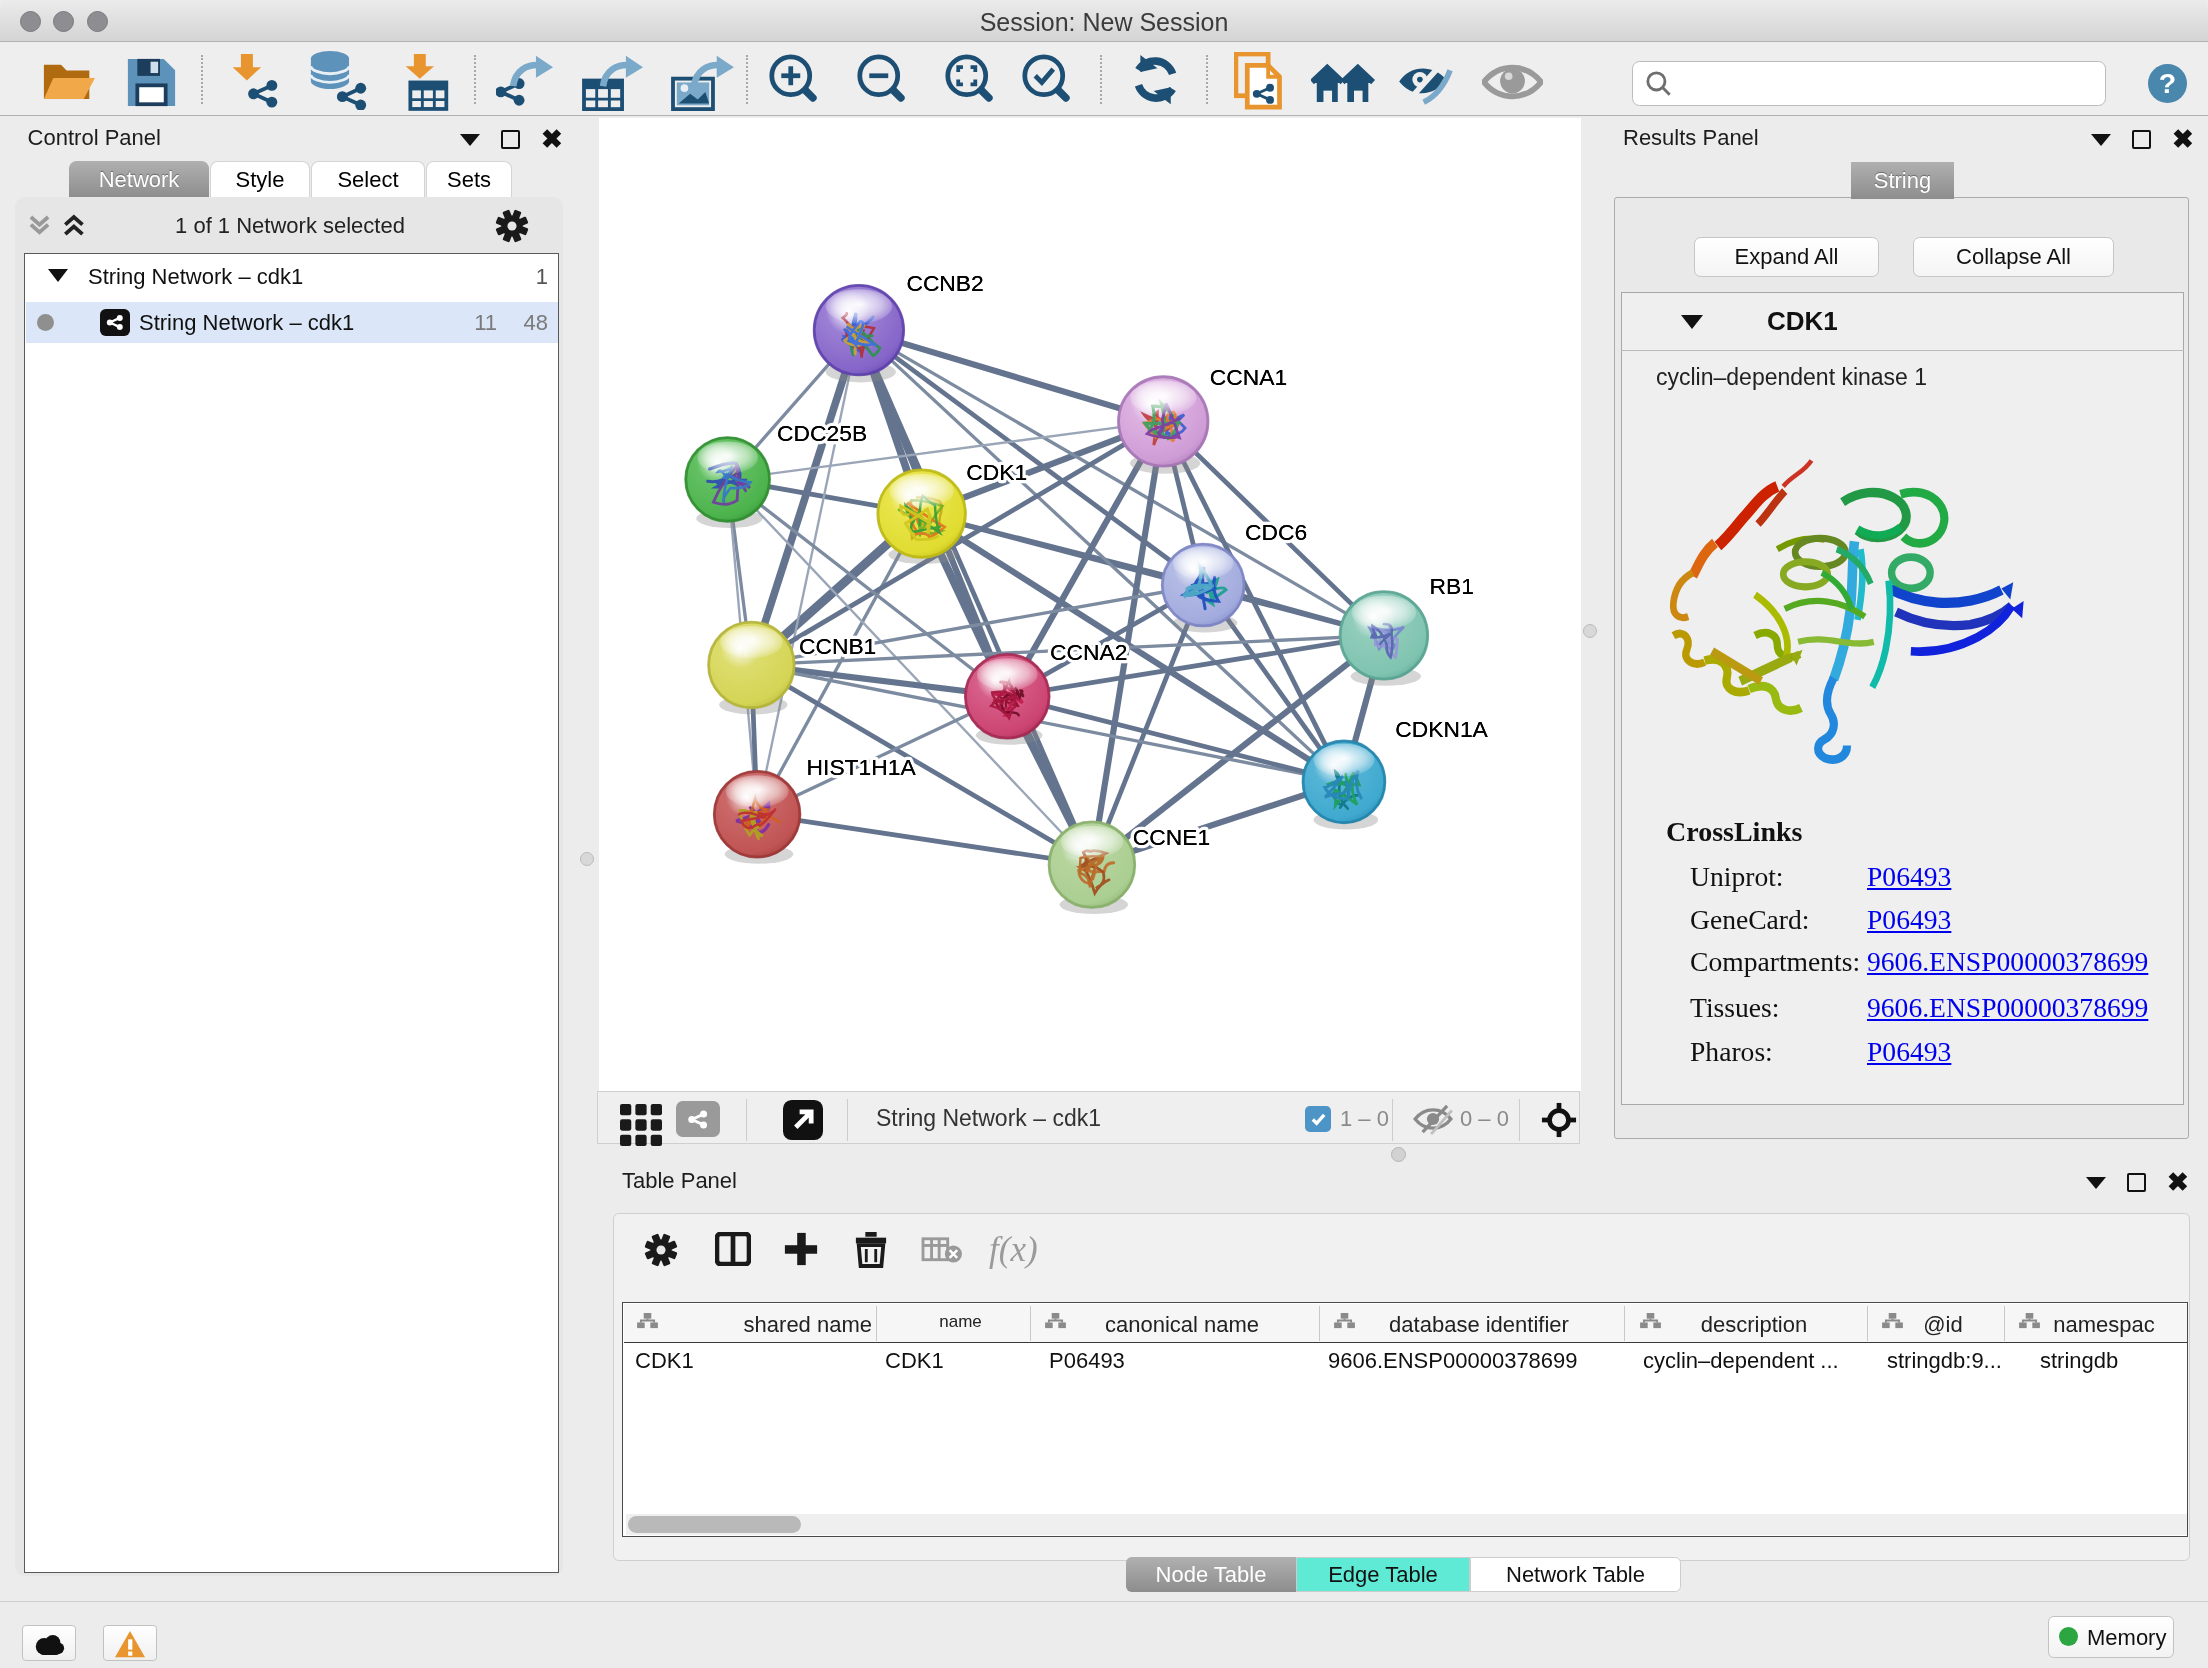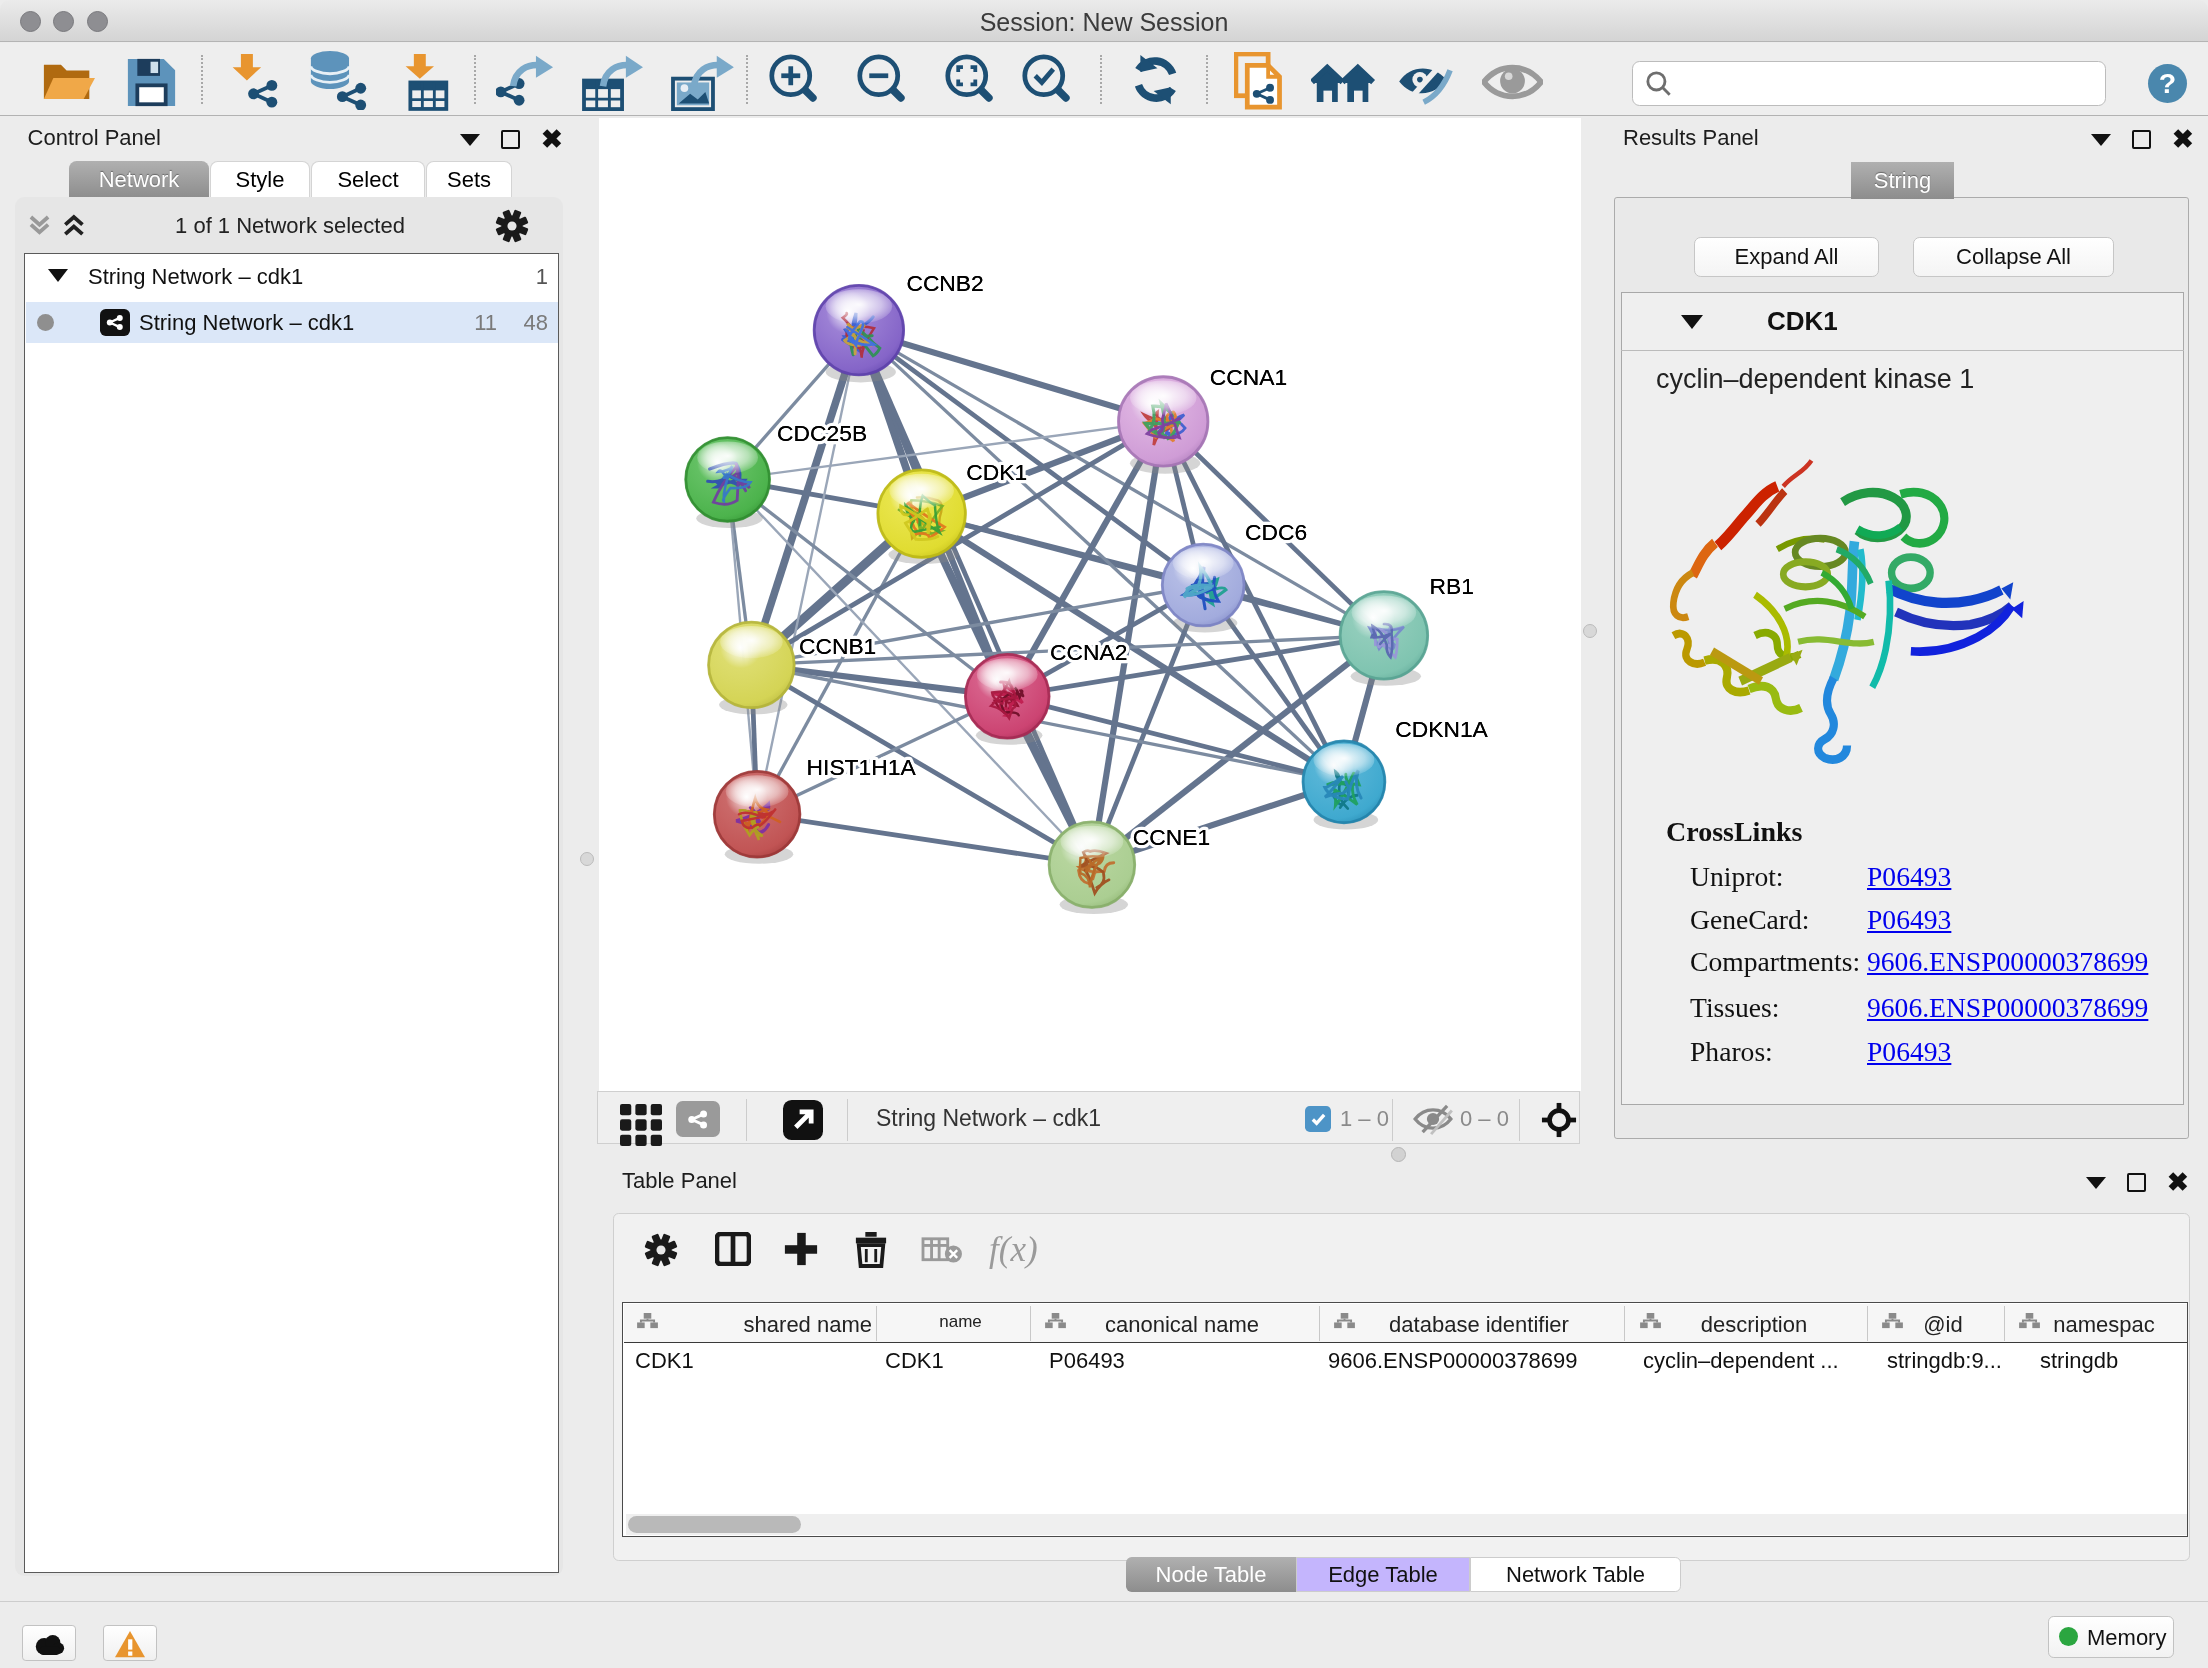--- a/index.html
+++ b/index.html
@@ -538,21 +538,21 @@
     <div class="xx">✖</div>
   </div>
 <div class="abs" style="left:1614px;top:197px;width:575px;height:942px;background:#e9e9e9;border:1px solid #ababab;border-radius:2.9px"></div>
 <div class="tab tabsel" style="left:1851px;top:162px;width:103px;border-radius:0">String</div>
 <div class="btn" style="left:1694px;top:237px;width:185px;height:40px">Expand All</div>
 <div class="btn" style="left:1913px;top:237px;width:201px;height:40px">Collapse All</div>
 <div class="abs" style="left:1621px;top:292px;width:563px;height:813px;background:#efefef;border:1px solid #a8a8a8"></div>
 <div class="abs" style="left:1621px;top:292px;width:563px;height:59px;border-bottom:1px solid #bbb"></div>
 <div class="abs" style="left:1681px;top:315px;width:0;height:0;border-left:11.4px solid transparent;border-right:11.4px solid transparent;border-top:14.3px solid #111"></div>
 <div class="abs" style="left:1767px;top:306px;font-size:26px;font-weight:bold;color:#111">CDK1</div>
-<div class="abs" style="left:1656px;top:364px;font-size:27px;color:#222">cyclin–dependent kinase 1</div>
+<div class="abs" style="left:1656px;top:364px;font-size:23px;color:#222">cyclin–dependent kinase 1</div>
 <svg style="position:absolute;left:1666px;top:455px" width="371" height="314" viewBox="0 0 500 400" preserveAspectRatio="none">
     <path d="M196 7 C 186 22 170 26 158 40" fill="none" stroke="#cc3322" stroke-width="6"></path>
     <path d="M150 40 C 130 48 118 66 104 80 C 92 94 82 106 70 116" fill="none" stroke="#cc2200" stroke-width="14"></path>
     <path d="M160 46 C 146 60 138 74 124 88" fill="none" stroke="#bb3311" stroke-width="10"></path>
     <path d="M66 112 C 50 124 44 140 36 154" fill="none" stroke="#dd6611" stroke-width="13"></path>
     <path d="M36 150 C 20 158 12 172 10 188 C 8 204 18 210 30 206" fill="none" stroke="#cc8811" stroke-width="9"></path>
     <path d="M10 230 C 24 222 34 234 28 248 C 22 262 38 270 52 264" fill="none" stroke="#bb9900" stroke-width="10"></path>
     <path d="M52 262 C 74 256 86 268 82 284 C 78 298 94 306 112 300" fill="none" stroke="#aaaa00" stroke-width="11"></path>
     <path d="M112 298 C 132 290 146 296 148 310 C 150 324 166 330 182 322" fill="none" stroke="#99bb11" stroke-width="11"></path>
     <path d="M120 230 C 136 222 150 228 150 242 C 150 256 166 262 180 254" fill="none" stroke="#88aa00" stroke-width="10"></path>
@@ -689,21 +689,21 @@
 <div class="abs" style="left:635px;top:1348px;font-size:22px;color:#111">CDK1</div>
 <div class="abs" style="left:885px;top:1348px;font-size:22px;color:#111">CDK1</div>
 <div class="abs" style="left:1049px;top:1348px;font-size:22px;color:#111">P06493</div>
 <div class="abs" style="left:1328px;top:1348px;font-size:22px;color:#111">9606.ENSP00000378699</div>
 <div class="abs" style="left:1643px;top:1348px;font-size:22px;color:#111">cyclin–dependent ...</div>
 <div class="abs" style="left:1887px;top:1348px;font-size:22px;color:#111">stringdb:9...</div>
 <div class="abs" style="left:2040px;top:1348px;font-size:22px;color:#111">stringdb</div>
 <div class="abs" style="left:626px;top:1514px;width:1561px;height:21px;background:#efefef"></div>
 <div class="abs" style="left:628px;top:1516px;width:173px;height:17px;background:#b9b9b9;border-radius:8.6px"></div>
 <div class="abs" style="left:1126px;top:1557px;width:170px;height:35px;background:linear-gradient(#b0b0b0,#8d8d8d);border-radius:5.7px 0 0 5.7px;color:#fff;font-size:22px;display:flex;align-items:center;justify-content:center">Node Table</div>
-<div class="abs" style="left:1296px;top:1557px;width:174px;height:35px;background:#c4b5fd;border:1px solid #ccc;color:#111;font-size:22px;display:flex;align-items:center;justify-content:center">Edge Table</div>
+<div class="abs" style="left:1296px;top:1557px;width:174px;height:35px;background:#5eead4;border:1px solid #ccc;color:#111;font-size:22px;display:flex;align-items:center;justify-content:center">Edge Table</div>
 <div class="abs" style="left:1470px;top:1557px;width:211px;height:35px;background:#fff;border:1px solid #ccc;border-radius:0 5.7px 5.7px 0;color:#111;font-size:22px;display:flex;align-items:center;justify-content:center">Network Table</div>
 <div class="abs" style="left:0;top:1601px;width:2208px;height:1px;background:#cdcdcd"></div>
 <div class="abs" style="left:22px;top:1625px;width:54px;height:36px;background:linear-gradient(#fff,#f0f0f0);border:1px solid #c2c2c2;border-radius:3.8px"></div>
 <svg style="position:absolute;left:32px;top:1633px" width="34" height="23" viewBox="0 0 36 24">
 <circle cx="13" cy="14" r="9" fill="#111"></circle>
 <circle cx="22" cy="10" r="8" fill="#111"></circle>
 <circle cx="28" cy="16" r="6" fill="#111"></circle>
 <rect x="8" y="14" width="22" height="9" rx="4" fill="#111"></rect>
   </svg>
 <div class="abs" style="left:103px;top:1625px;width:54px;height:36px;background:linear-gradient(#fff,#f0f0f0);border:1px solid #c2c2c2;border-radius:3.8px"></div>

